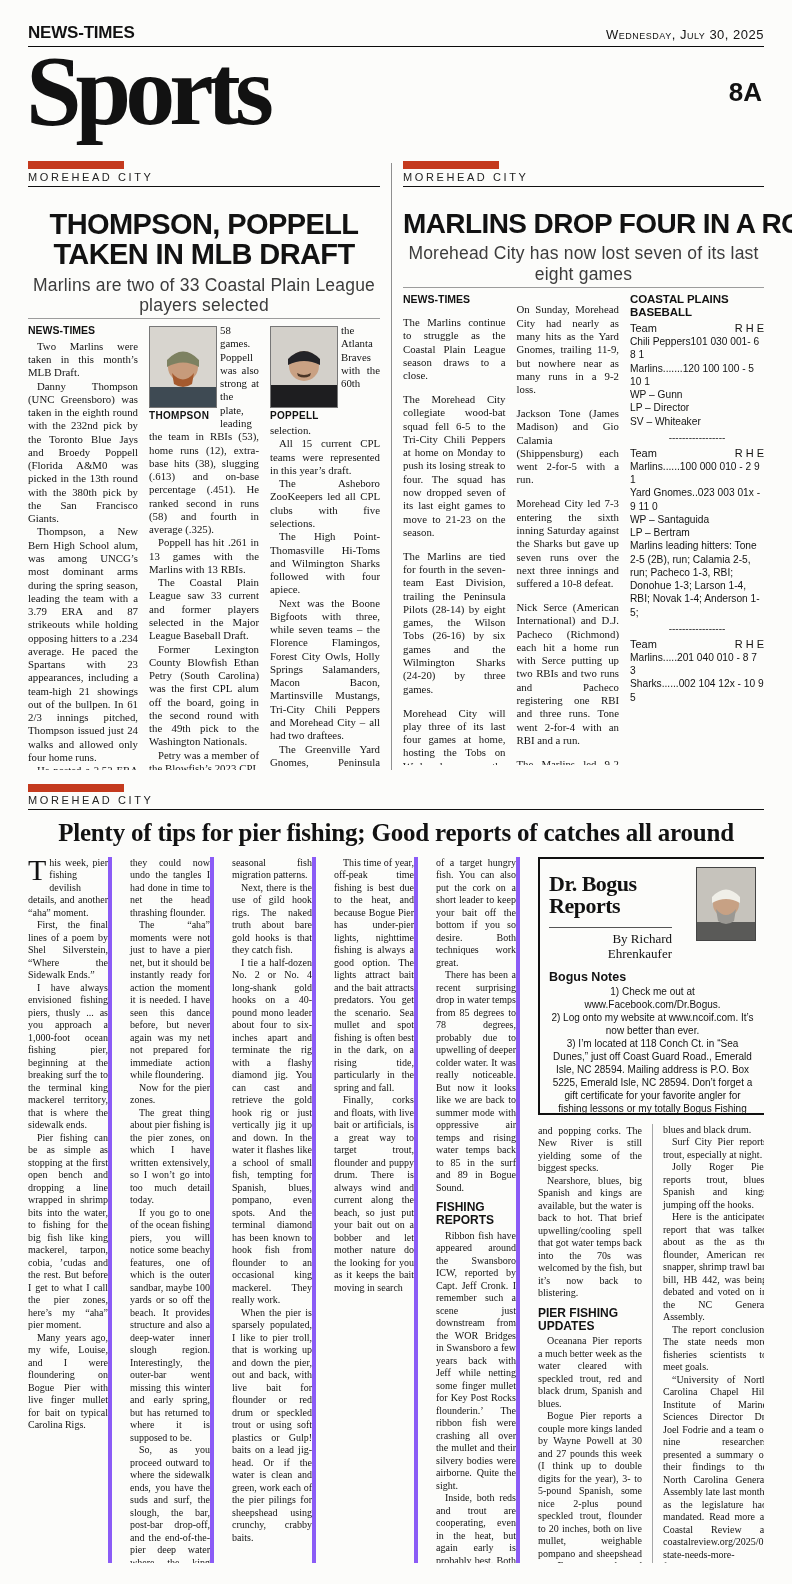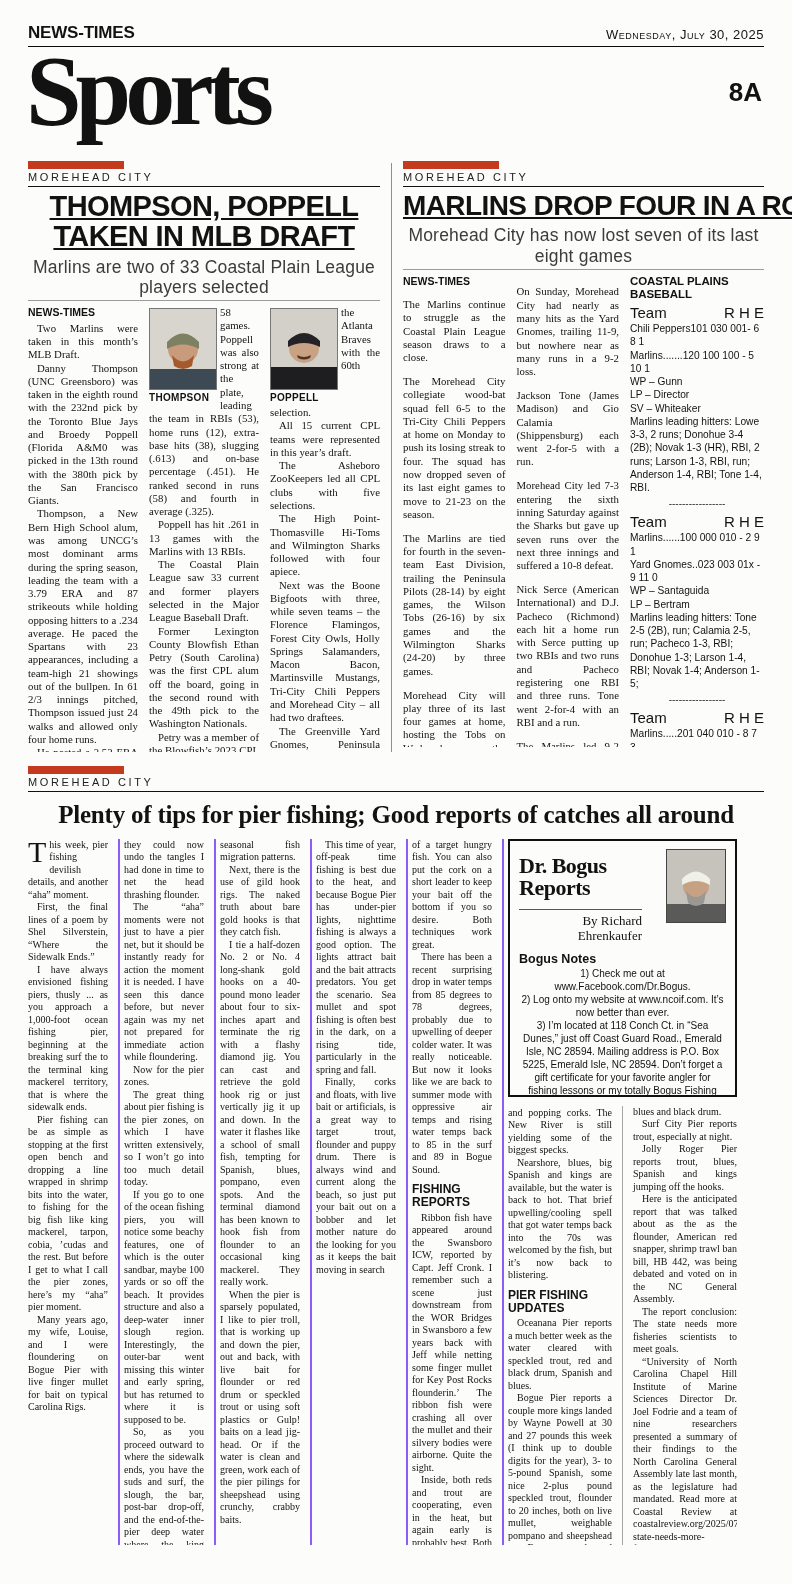--- a/index.html
+++ b/index.html
@@ -17,21 +17,21 @@
   .issue-date { font:13px/1 "Liberation Sans", sans-serif; font-variant:small-caps; letter-spacing:0.5px; }
   .header-rule { border-top:1.5px solid #0b0b0b; margin-top:5px; }
   .masthead { position:relative; height:104px; }
   .section-title { position:absolute; left:-2px; top:-4px; font:700 100px/0.95 "Liberation Serif", serif; letter-spacing:-6px;text-align:center; }
   .page-number { position:absolute; right:2px; top:32px; font:800 26px/1 "Liberation Sans", sans-serif; }
 
   
   .kick-bar { width:96px; height:8px; margin-bottom:3px; }
   .kicker { font:11px/1 "Liberation Sans", sans-serif; letter-spacing:2.6px; color:#222; }
   .kick-rule { border-top:1.5px solid #111; margin-top:3px; }
-  .headline-sans { font:900 29px/1.05 "Liberation Sans", sans-serif; text-align:center; letter-spacing:-0.6px; margin:4px 0 5px;text-decoration:underline; }
+  .headline-sans { font:900 29px/1.05 "Liberation Sans", sans-serif; text-align:center; letter-spacing:-0.6px; margin:22px 0 5px; }
   .subhead { font:17.5px/1.15 "Liberation Sans", sans-serif; color:#3c3c3c; text-align:center;
              letter-spacing:0.2px; padding-bottom:3px; border-bottom:1px solid #9c9c9c; margin-bottom:5px; }
   .byline { font:700 10.5px/1.2 "Liberation Sans", sans-serif; display:block; margin-bottom:3px; }
 
   
   .top-section { display:flex; margin-top:10px; }
   .article-1 { width:352px; flex:none; }
   .vdiv { width:1px; background:#8f8f8f; margin:2px 11px 0 11px; }
   .article-2 { flex:1; min-width:0; }
 
@@ -46,31 +46,31 @@
 
   
   .photo-float { float:left; width:66px; margin:2px 5px 2px 0; }
   .photo-frame { width:66px; height:80px; border:1px solid #777; background:#d8d5cf; overflow:hidden; }
   .photo-frame svg { display:block; }
   .photo-caption { font:700 10px/1.2 "Liberation Sans", sans-serif; letter-spacing:0.3px; margin-top:2px; }
 
   
   .stats-box { width:134px; flex:none; font-family:"Liberation Sans", sans-serif; overflow:hidden; }
   .stats-title { font:700 11.5px/1.15 "Liberation Sans", sans-serif; letter-spacing:-0.1px; margin-bottom:3px; }
-  .score-head { display:flex; justify-content:space-between; font-size:15px; margin-bottom:1px; }
+  .score-head { display:flex; justify-content:space-between; font-size:11px; margin-bottom:1px; }
   .stat-lines p { margin:0; font-size:10.2px; line-height:1.3; text-indent:0; text-align:left; }
   .game + .game::before { content:"-----------------"; display:block; text-align:center; font-size:10px; color:#333; margin:4px 0; }
 
   
   .fish-section { margin-top:14px; }
   .fish-headline { font:700 25px/1.1 "Liberation Serif", serif; letter-spacing:-0.2px; text-align:center;
                    white-space:nowrap; margin:9px 0 10px; }
   .fish-body { display:flex; height:706px; overflow:hidden; }
   .fcol { width:80px; flex:none; font-size:10px; line-height:1.25; text-align:justify; }
-  .fcol + .fcol, .fish-right { border-left:2px solid #8b5cf6; padding-left:4px; margin-left:10px; }
+  .fcol + .fcol, .fish-right { border-left:4px solid #8b5cf6; padding-left:18px; }
   .fish-right { width:229px; flex:none; }
   p.dropcap::first-letter { float:left; font-size:30px; line-height:0.82; padding:1px 3px 0 0; }
 
   
   .bogus-box { border:2px solid #101010; padding:8px 9px; height:238px; overflow:hidden;
                font-family:"Liberation Sans", sans-serif; background:#fcfcfa; }
   .bogus-top { display:flex; gap:24px; }
   .bogus-titleblock { flex:1; min-width:0; }
   .bogus-title { font:700 22px/1 "Liberation Serif", serif; letter-spacing:-0.5px; margin-top:6px; }
   .bogus-byline { font:13px/1.2 "Liberation Serif", serif; text-align:right; margin-top:10px;
@@ -195,21 +195,20 @@
             <div class="score-head">
               <span>Team</span>
               <span>R  H  E</span>
             </div>
             <div class="stat-lines">
                 <p>Chili Peppers101 030 001- 6  8  1</p>
                 <p>Marlins.......120 100 100 - 5 10  1</p>
                 <p>WP – Gunn</p>
                 <p>LP – Director</p>
                 <p>SV – Whiteaker</p>
-                <p>Marlins leading hitters: Lowe 3-3, 2 runs; Donohue 3-4 (2B); Novak 1-3 (HR), RBI, 2 runs; Larson 1-3, RBI, run; Anderson 1-4, RBI; Tone 1-4, RBI.</p>
               </div>
           </div>
           <div class="game">
             <div class="score-head">
               <span>Team</span>
               <span>R  H  E</span>
             </div>
             <div class="stat-lines">
                 <p>Marlins......100 000 010 - 2  9  1</p>
                 <p>Yard Gnomes..023 003 01x - 9 11 0</p>

